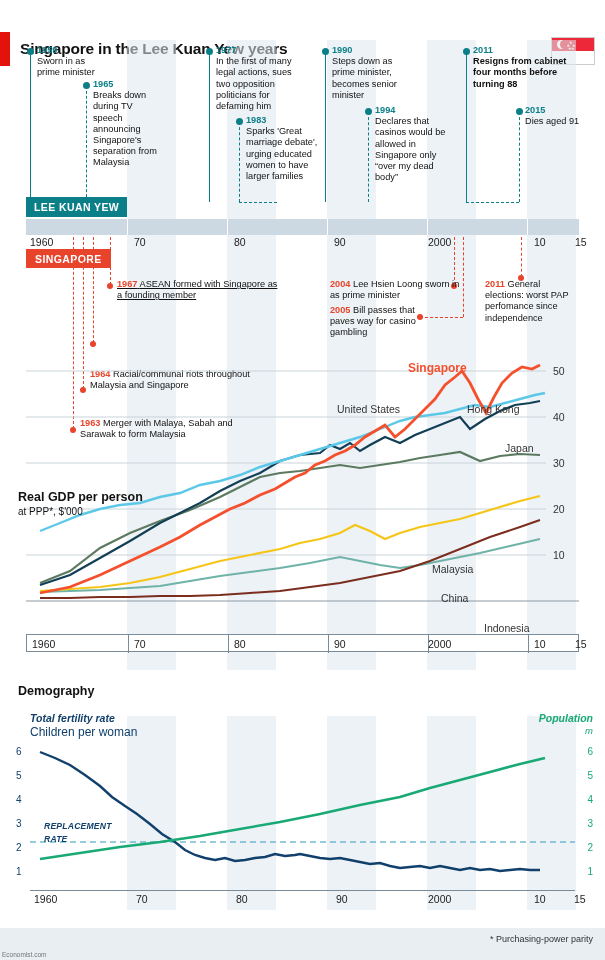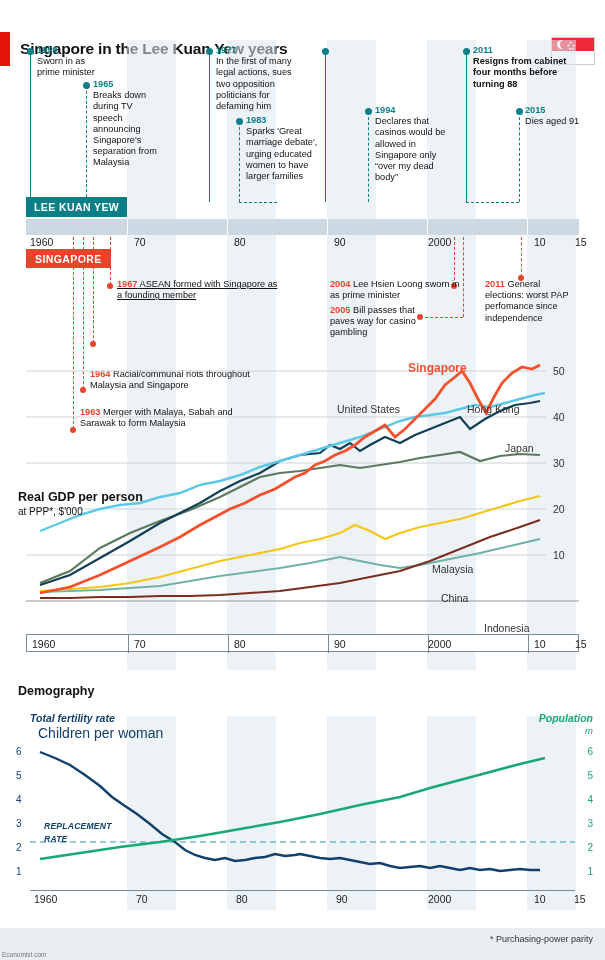--- a/index.html
+++ b/index.html
@@ -57,21 +57,21 @@
   .gdp-axis{position:absolute;left:26px;top:309px;width:553px;height:18px;border:1px solid #7a8c99;box-sizing:border-box;background:#fff;}
   .gdp-axis .tk{position:absolute;top:0;width:1px;height:18px;background:#7a8c99;}
   .gdp-lab{position:absolute;top:313px;font-size:10.5px;color:#222;}
   .ylab{position:absolute;font-size:10.5px;color:#333;}
   .serlab{position:absolute;font-size:10.5px;color:#333;}
 
   
   .dem{position:absolute;left:0;top:680px;width:605px;height:250px;}
   .dem-title{position:absolute;left:18px;top:4px;font-size:12.5px;font-weight:bold;color:#111;}
   .tfr-t{position:absolute;left:30px;top:32px;font-size:10.5px;font-style:italic;font-weight:bold;color:#10406b;}
-  .tfr-s{position:absolute;left:30px;top:45px;font-size:14px;color:#10406b;margin-left:8px;}
+  .tfr-s{position:absolute;left:30px;top:45px;font-size:12px;color:#10406b;}
   .pop-t{position:absolute;right:12px;top:32px;font-size:10.5px;font-style:italic;font-weight:bold;color:#19a974;text-align:right;}
   .pop-s{position:absolute;right:12px;top:45px;font-size:9.5px;font-style:italic;color:#19a974;text-align:right;}
   .dem-axis{position:absolute;left:30px;top:210px;width:545px;height:1px;background:#7a8c99;}
   .dem-lab{position:absolute;top:213px;font-size:10.5px;color:#222;}
   .repl{position:absolute;left:44px;top:140px;font-size:8.6px;font-weight:bold;font-style:italic;color:#10406b;line-height:13px;letter-spacing:.2px;}
   .ytick-l{position:absolute;left:16px;font-size:10px;color:#10406b;}
   .ytick-r{position:absolute;right:12px;font-size:10px;color:#19a974;}
 
   
   .ftr{position:absolute;left:0;top:928px;width:605px;height:32px;background:#e8eef2;}
@@ -145,20 +145,24 @@
       <span>Breaks down during TV speech announcing Singapore's separation from Malaysia</span>
     </div>
     <div class="ev" style="left:216px;top:11px;width:85px;">
       <span class="yr">1977</span><br>
       <span>In the first of many legal actions, sues two opposition politicians for defaming him</span>
     </div>
     <div class="ev" style="left:246px;top:81px;width:78px;">
       <span class="yr">1983</span><br>
       <span>Sparks 'Great marriage debate', urging educated women to have larger families</span>
     </div>
+    <div class="ev" style="left:332px;top:11px;width:76px;">
+      <span class="yr">1990</span><br>
+      <span>Steps down as prime minister, becomes senior minister</span>
+    </div>
     <div class="ev" style="left:375px;top:71px;width:78px;">
       <span class="yr">1994</span><br>
       <span>Declares that casinos would be allowed in Singapore only “over my dead body”</span>
     </div>
     <div class="ev" style="left:473px;top:11px;width:100px;">
       <b class="yr">2011</b><br>
       <b>Resigns from cabinet four months before turning 88</b>
     </div>
     <div class="ev" style="left:525px;top:71px;width:72px;">
       <span class="yr">2015</span><br>
@@ -202,21 +206,21 @@
     <div class="dot-r" style="left:451px;top:44px;"></div>
     <div class="dot-r" style="left:417px;top:75px;"></div>
     <div class="dot-r" style="left:518px;top:36px;"></div>
 
     <div class="ev-r" style="left:117px;top:40px;width:165px;text-decoration:underline;">
       <span class="yr">1967</span> <span>ASEAN formed with Singapore as a founding member</span>
     </div>
     <div class="ev-r" style="left:90px;top:130px;width:185px;">
       <span class="yr">1964</span> <span>Racial/communal riots throughout Malaysia and Singapore</span>
     </div>
-    <div class="ev-r" style="left:80px;top:168px;width:185px;">
+    <div class="ev-r" style="left:80px;top:179px;width:185px;">
       <span class="yr">1963</span> <span>Merger with Malaya, Sabah and Sarawak to form Malaysia</span>
     </div>
     <div class="ev-r" style="left:330px;top:40px;width:140px;">
       <span class="yr">2004</span> <span>Lee Hsien Loong sworn in as prime minister</span>
     </div>
     <div class="ev-r" style="left:330px;top:66px;width:95px;">
       <span class="yr">2005</span> <span>Bill passes that paves way for casino gambling</span>
     </div>
     <div class="ev-r" style="left:485px;top:40px;width:95px;">
       <span class="yr">2011</span> <span>General elections: worst PAP perfomance since independence</span>

